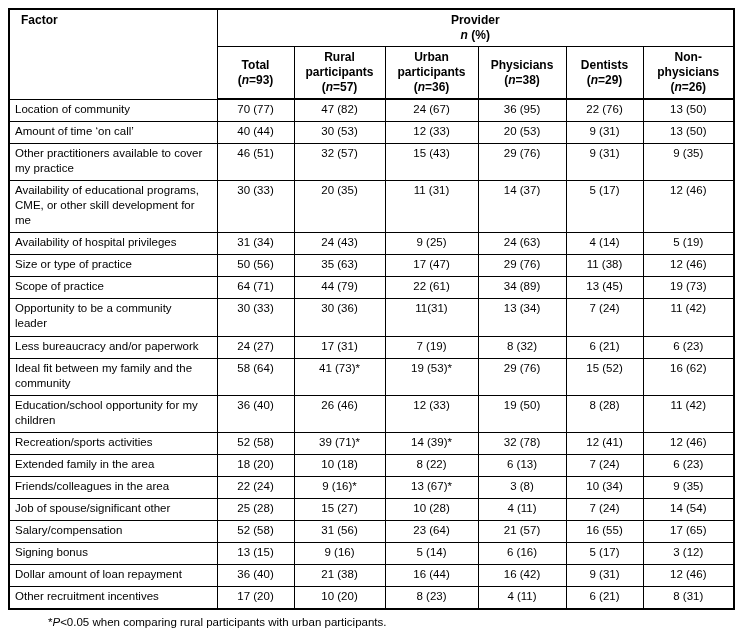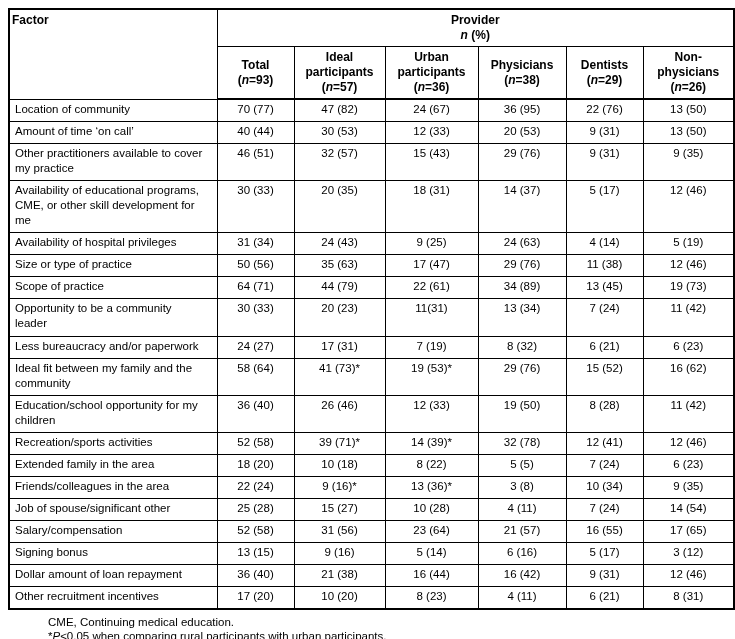--- a/index.html
+++ b/index.html
@@ -24,21 +24,21 @@
     overflow: hidden;
   }
   thead th {
     font-weight: bold;
     font-size: 12px;
     line-height: 15px;
     text-align: center;
     padding: 3px 2px;
   }
   thead tr.header-row-2 th { border-bottom: 2px solid #000000; vertical-align: middle; }
-  th.th-factor { text-align: left; vertical-align: top; padding: 3px 4px 3px 2px; }
+  th.th-factor { text-align: left; vertical-align: top; padding: 3px 4px 3px 11px; }
   th.th-provider { vertical-align: top; margin-left: 48px; }
 
   tbody td {
     font-size: 11.5px;
     line-height: 15px;
     padding: 2px 2px 4px 2px;
   }
   tbody td.factor-cell { text-align: left; padding-left: 5px; padding-right: 10px; }
   tbody td.value-cell  { text-align: center; }
   tbody tr.tall td { height: 38px; }
@@ -70,21 +70,21 @@
             <div>Provider</div>
             <div><i>n</i> (%)</div>
           </th>
         </tr>
         <tr class="header-row-2">
           <th class="th-col">
             <div>Total</div>
             <div>(<i>n</i>=93)</div>
           </th>
           <th class="th-col">
-            <div>Ideal</div>
+            <div>Rural</div>
             <div>participants</div>
             <div>(<i>n</i>=57)</div>
           </th>
           <th class="th-col">
             <div>Urban</div>
             <div>participants</div>
             <div>(<i>n</i>=36)</div>
           </th>
           <th class="th-col">
             <div>Physicians</div>
@@ -126,21 +126,21 @@
           <td class="value-cell">32 (57)</td>
           <td class="value-cell">15 (43)</td>
           <td class="value-cell">29 (76)</td>
           <td class="value-cell">9 (31)</td>
           <td class="value-cell">9 (35)</td>
         </tr>
         <tr>
           <td class="factor-cell">Availability of educational programs, CME, or other skill development for me</td>
           <td class="value-cell">30 (33)</td>
           <td class="value-cell">20 (35)</td>
-          <td class="value-cell">18 (31)</td>
+          <td class="value-cell">11 (31)</td>
           <td class="value-cell">14 (37)</td>
           <td class="value-cell">5 (17)</td>
           <td class="value-cell">12 (46)</td>
         </tr>
         <tr>
           <td class="factor-cell">Availability of hospital privileges</td>
           <td class="value-cell">31 (34)</td>
           <td class="value-cell">24 (43)</td>
           <td class="value-cell">9 (25)</td>
           <td class="value-cell">24 (63)</td>
@@ -161,21 +161,21 @@
           <td class="value-cell">64 (71)</td>
           <td class="value-cell">44 (79)</td>
           <td class="value-cell">22 (61)</td>
           <td class="value-cell">34 (89)</td>
           <td class="value-cell">13 (45)</td>
           <td class="value-cell">19 (73)</td>
         </tr>
         <tr class="tall">
           <td class="factor-cell">Opportunity to be a community leader</td>
           <td class="value-cell">30 (33)</td>
-          <td class="value-cell">20 (23)</td>
+          <td class="value-cell">30 (36)</td>
           <td class="value-cell">11(31)</td>
           <td class="value-cell">13 (34)</td>
           <td class="value-cell">7 (24)</td>
           <td class="value-cell">11 (42)</td>
         </tr>
         <tr>
           <td class="factor-cell">Less bureaucracy and/or paperwork</td>
           <td class="value-cell">24 (27)</td>
           <td class="value-cell">17 (31)</td>
           <td class="value-cell">7 (19)</td>
@@ -208,29 +208,29 @@
           <td class="value-cell">14 (39)*</td>
           <td class="value-cell">32 (78)</td>
           <td class="value-cell">12 (41)</td>
           <td class="value-cell">12 (46)</td>
         </tr>
         <tr>
           <td class="factor-cell">Extended family in the area</td>
           <td class="value-cell">18 (20)</td>
           <td class="value-cell">10 (18)</td>
           <td class="value-cell">8 (22)</td>
-          <td class="value-cell">5 (5)</td>
+          <td class="value-cell">6 (13)</td>
           <td class="value-cell">7 (24)</td>
           <td class="value-cell">6 (23)</td>
         </tr>
         <tr>
           <td class="factor-cell">Friends/colleagues in the area</td>
           <td class="value-cell">22 (24)</td>
           <td class="value-cell">9 (16)*</td>
-          <td class="value-cell">13 (36)*</td>
+          <td class="value-cell">13 (67)*</td>
           <td class="value-cell">3 (8)</td>
           <td class="value-cell">10 (34)</td>
           <td class="value-cell">9 (35)</td>
         </tr>
         <tr>
           <td class="factor-cell">Job of spouse/significant other</td>
           <td class="value-cell">25 (28)</td>
           <td class="value-cell">15 (27)</td>
           <td class="value-cell">10 (28)</td>
           <td class="value-cell">4 (11)</td>
@@ -270,16 +270,15 @@
           <td class="value-cell">10 (20)</td>
           <td class="value-cell">8 (23)</td>
           <td class="value-cell">4 (11)</td>
           <td class="value-cell">6 (21)</td>
           <td class="value-cell">8 (31)</td>
         </tr>
       </tbody>
   </table>
 
   <div class="footnotes">
-    <div class="footnote">CME, Continuing medical education.</div>
     <div class="footnote"><span>*</span><i>P</i><span>&lt;0.05 when comparing rural participants with urban participants.</span></div>
   </div>
 </div>
 
 </body></html>

